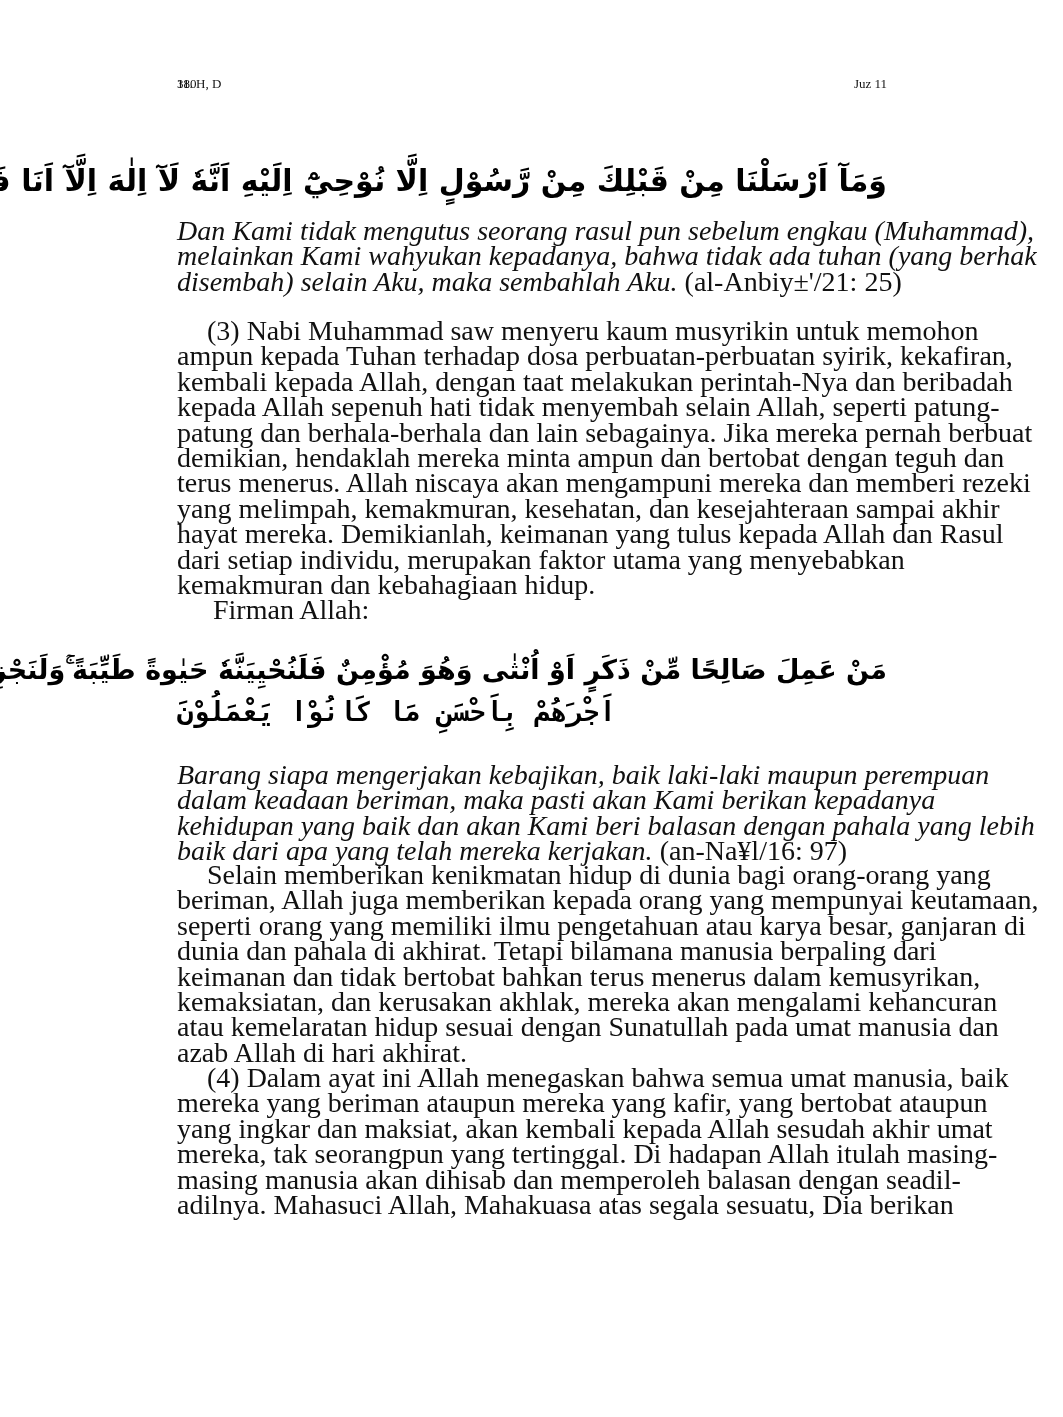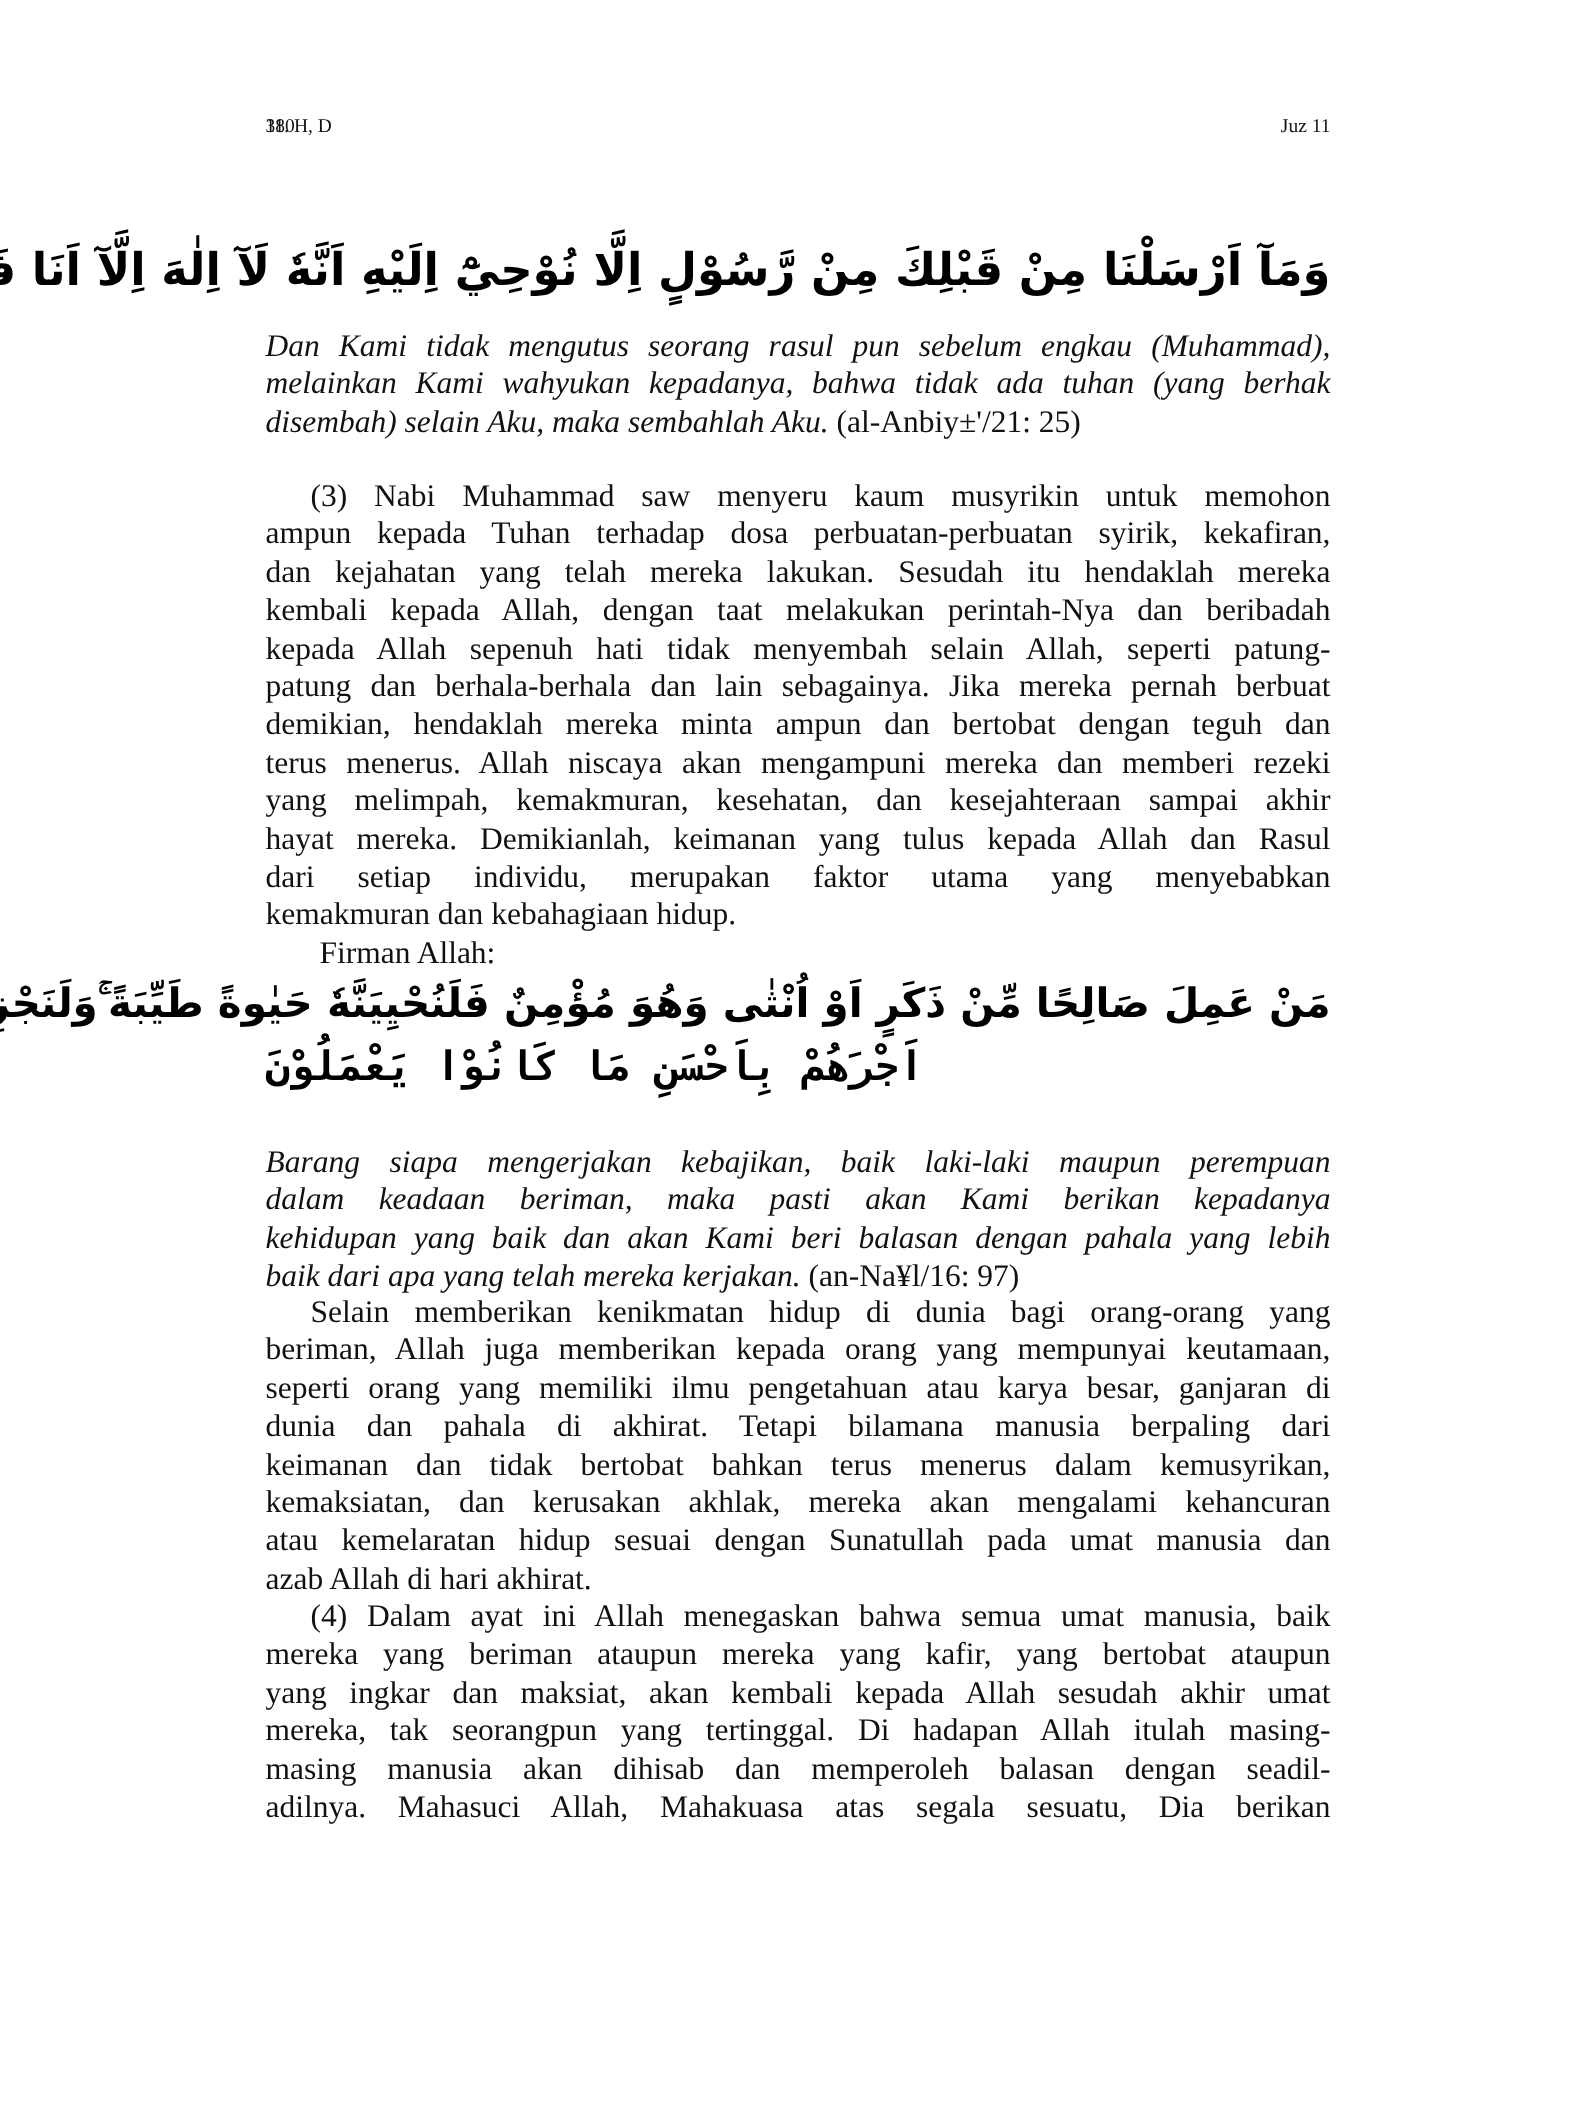--- a/index.html
+++ b/index.html
@@ -4,21 +4,21 @@
 <style>
   html, body { margin: 0; padding: 0; background: #ffffff; }
   body { width: 1063px; height: 1417px; position: relative; overflow: hidden;
          font-family: "Liberation Serif", "DejaVu Serif", serif; color: #111111; }
   .header { position: absolute; top: 76px; left: 177px; width: 710px; height: 26px;
             font-size: 13px; }
   .header .pg { position: absolute; left: 0; top: 0; }
   .header .ch { position: absolute; left: 0; width: 710px; top: 0; }
   .header .juz { position: absolute; right: 0; top: 0; }
 
-  .block { position: absolute; left: 177px; width: 710px; font-size: 21px; }
+  .block { position: absolute; left: 177px; width: 710px; font-size: 28px; }
   .line { display: block; height: 25.4px; line-height: 25.4px; white-space: nowrap;
           text-align: justify; text-align-last: justify; }
   .line.last { text-align: left; text-align-last: left; }
   .line.indent { padding-left: 30px; }
   .it { font-style: italic; }
   .ref { font-style: normal; text-align: right; }
 
   .arabic { position: absolute; direction: rtl; text-align: center; color: #000;
             font-family: "DejaVu Sans", sans-serif; font-weight: bold; }
   .arabic .aline { display: block; white-space: nowrap; }
@@ -38,21 +38,20 @@
 
 <div class="block" style="top:218px;">
   <span class="line it">Dan Kami tidak mengutus seorang rasul pun sebelum engkau (Muhammad),</span>
   <span class="line it">melainkan Kami wahyukan kepadanya, bahwa tidak ada tuhan (yang berhak</span>
   <span class="line last"><span class="it">disembah) selain Aku, maka sembahlah Aku.</span><span class="ref"> (al-Anbiy±'/21: 25)</span></span>
 </div>
 
 <div class="block" style="top:318px;">
   <span class="line indent">(3) Nabi Muhammad saw menyeru kaum musyrikin untuk memohon</span>
   <span class="line">ampun kepada Tuhan terhadap dosa perbuatan-perbuatan syirik, kekafiran,</span>
-  <span class="line">dan kejahatan yang telah mereka lakukan. Sesudah itu hendaklah mereka</span>
   <span class="line">kembali kepada Allah, dengan taat melakukan perintah-Nya dan beribadah</span>
   <span class="line">kepada Allah sepenuh hati tidak menyembah selain Allah, seperti patung-</span>
   <span class="line">patung dan berhala-berhala dan lain sebagainya. Jika mereka pernah berbuat</span>
   <span class="line">demikian, hendaklah mereka minta ampun dan bertobat dengan teguh dan</span>
   <span class="line">terus menerus. Allah niscaya akan mengampuni mereka dan memberi rezeki</span>
   <span class="line">yang melimpah, kemakmuran, kesehatan, dan kesejahteraan sampai akhir</span>
   <span class="line">hayat mereka. Demikianlah, keimanan yang tulus kepada Allah dan Rasul</span>
   <span class="line">dari setiap individu, merupakan faktor utama yang menyebabkan</span>
   <span class="line last">kemakmuran dan kebahagiaan hidup.</span>
   <span class="line last" style="padding-left:36px;">Firman Allah:</span>

